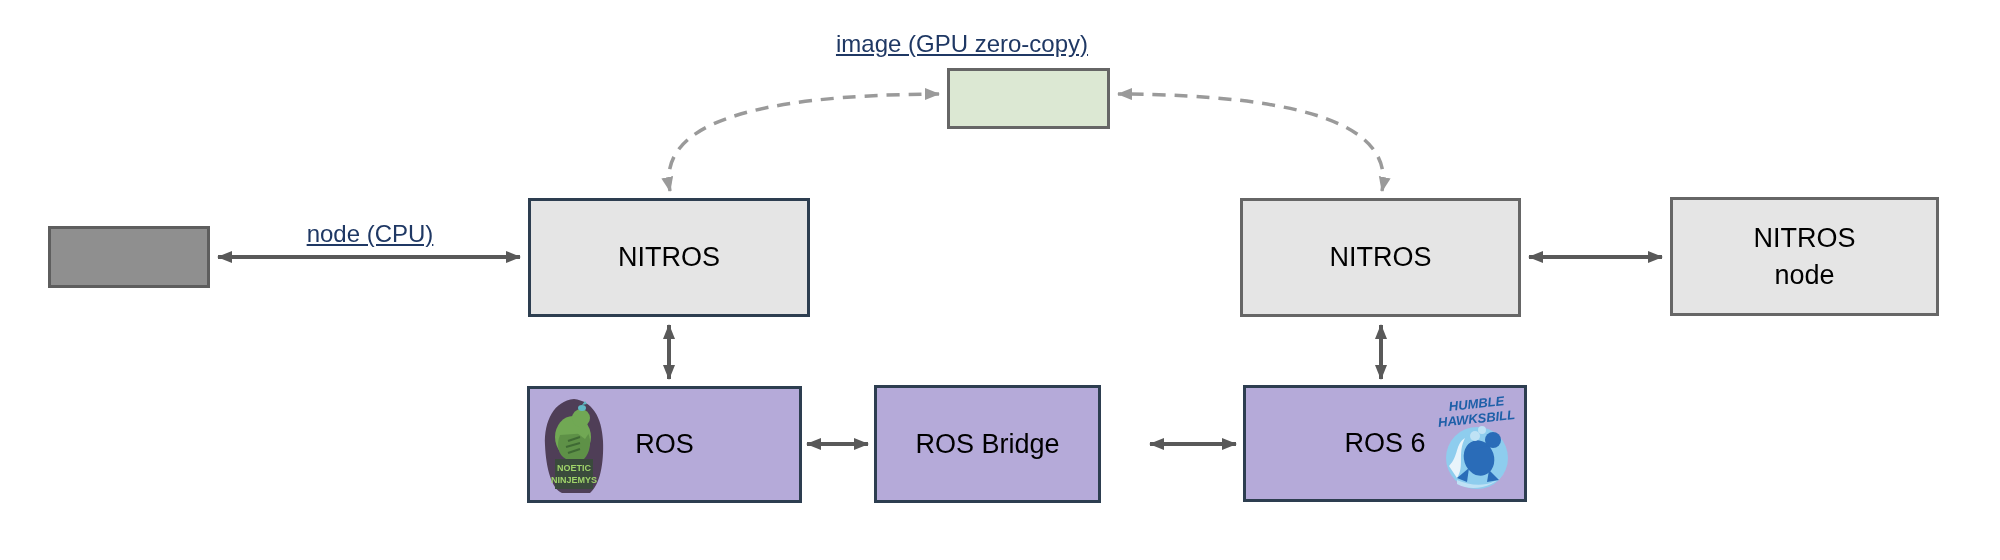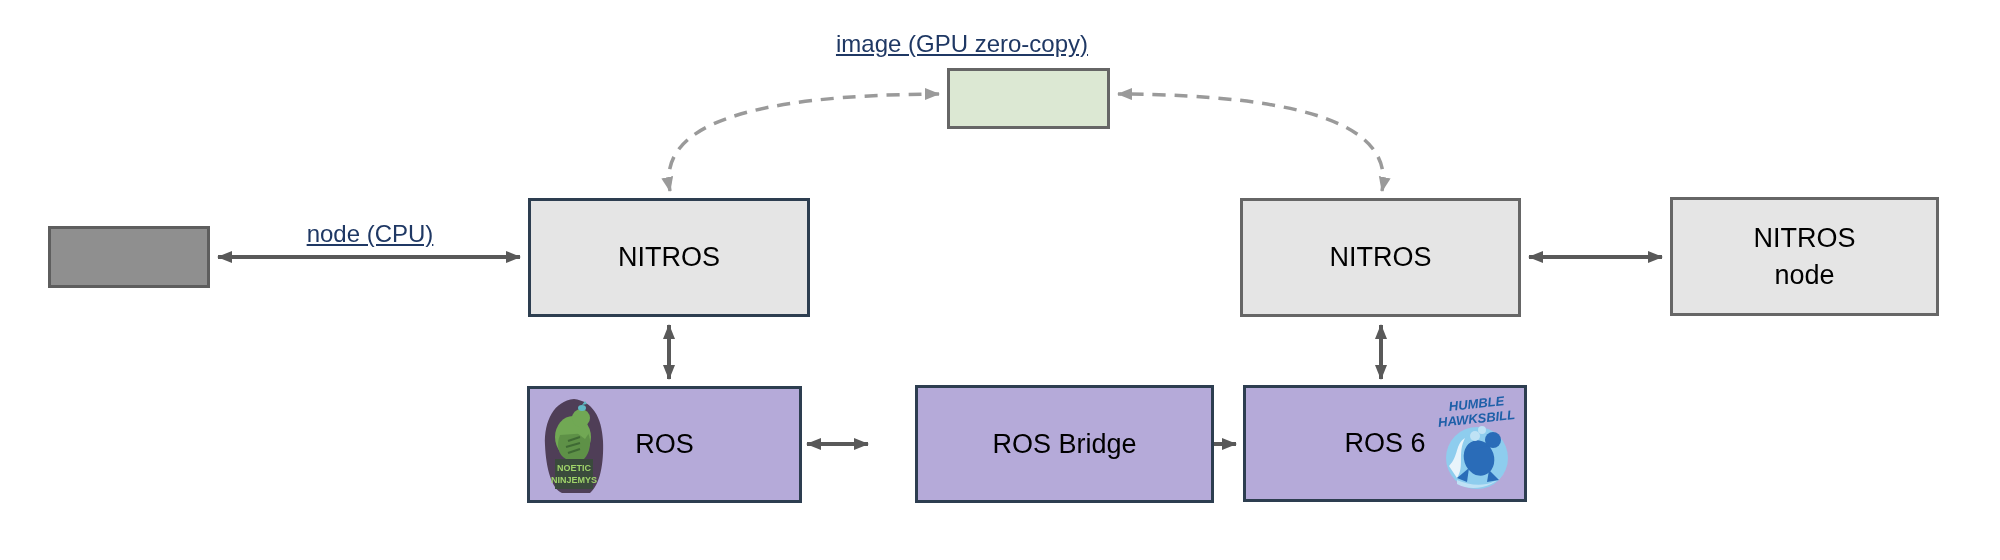--- a/index.html
+++ b/index.html
@@ -16,21 +16,21 @@
   .green{background:#e5e5e5;}
   .purple{background:#b5aad9;}
   .navy-border{border:3px solid #2d3e50;}
   .gray-border{border:3px solid #666666;}
   .box-gray{left:48px;top:226px;width:162px;height:62px;background:#8f8f8f;border:3px solid #5e5e5e;}
   .box-gpu{left:947px;top:68px;width:163px;height:61px;background:#dce8d3;}
   .box-conv-ros{left:528px;top:198px;width:282px;height:119px;}
   .box-conv-ros2{left:1240px;top:198px;width:281px;height:119px;}
   .box-node{left:1670px;top:197px;width:269px;height:119px;}
   .box-ros{left:527px;top:386px;width:275px;height:117px;}
-  .box-bridge{left:915px;top:385px;width:299px;height:118px;}
+  .box-bridge{left:874px;top:385px;width:227px;height:118px;}
   .box-ros2{left:1243px;top:385px;width:284px;height:117px;}
   .edge-label{
     position:absolute;font-size:24px;color:#1f3864;text-align:center;white-space:nowrap;text-decoration:underline;
   }
   .lbl-gpu{left:800px;top:30px;width:324px;}
   .lbl-cpu{left:240px;top:220px;width:260px;}
   .logo{position:absolute;}
   .logo-noetic{left:8px;top:8px;width:72px;height:100px;}
   .logo-humble{right:5px;top:8px;width:84px;height:100px;}
 </style>

